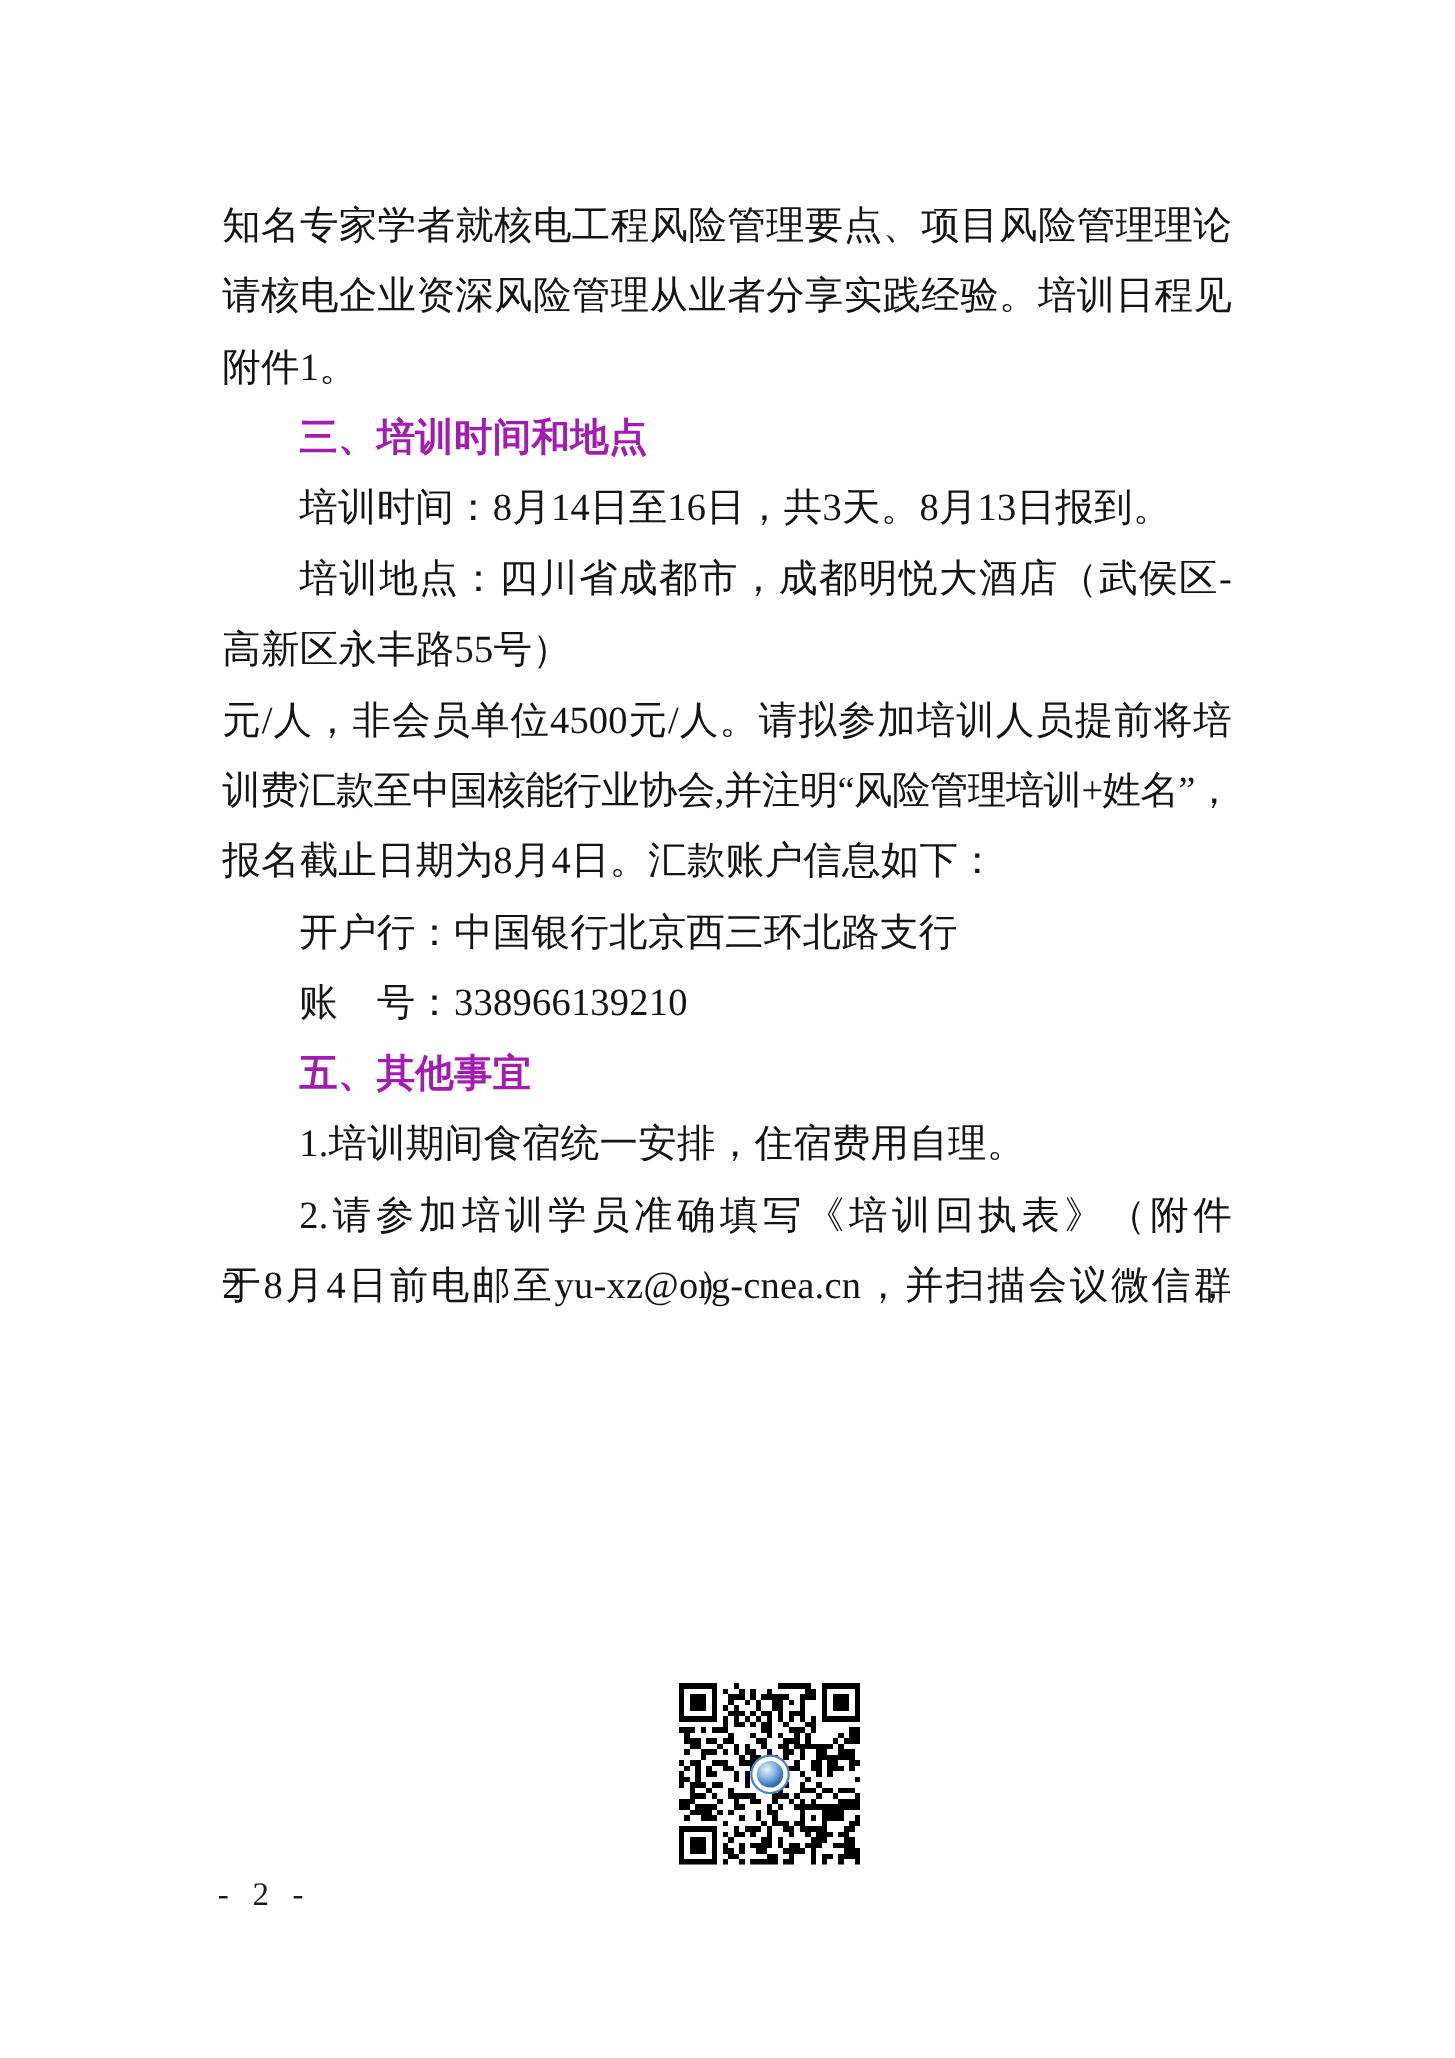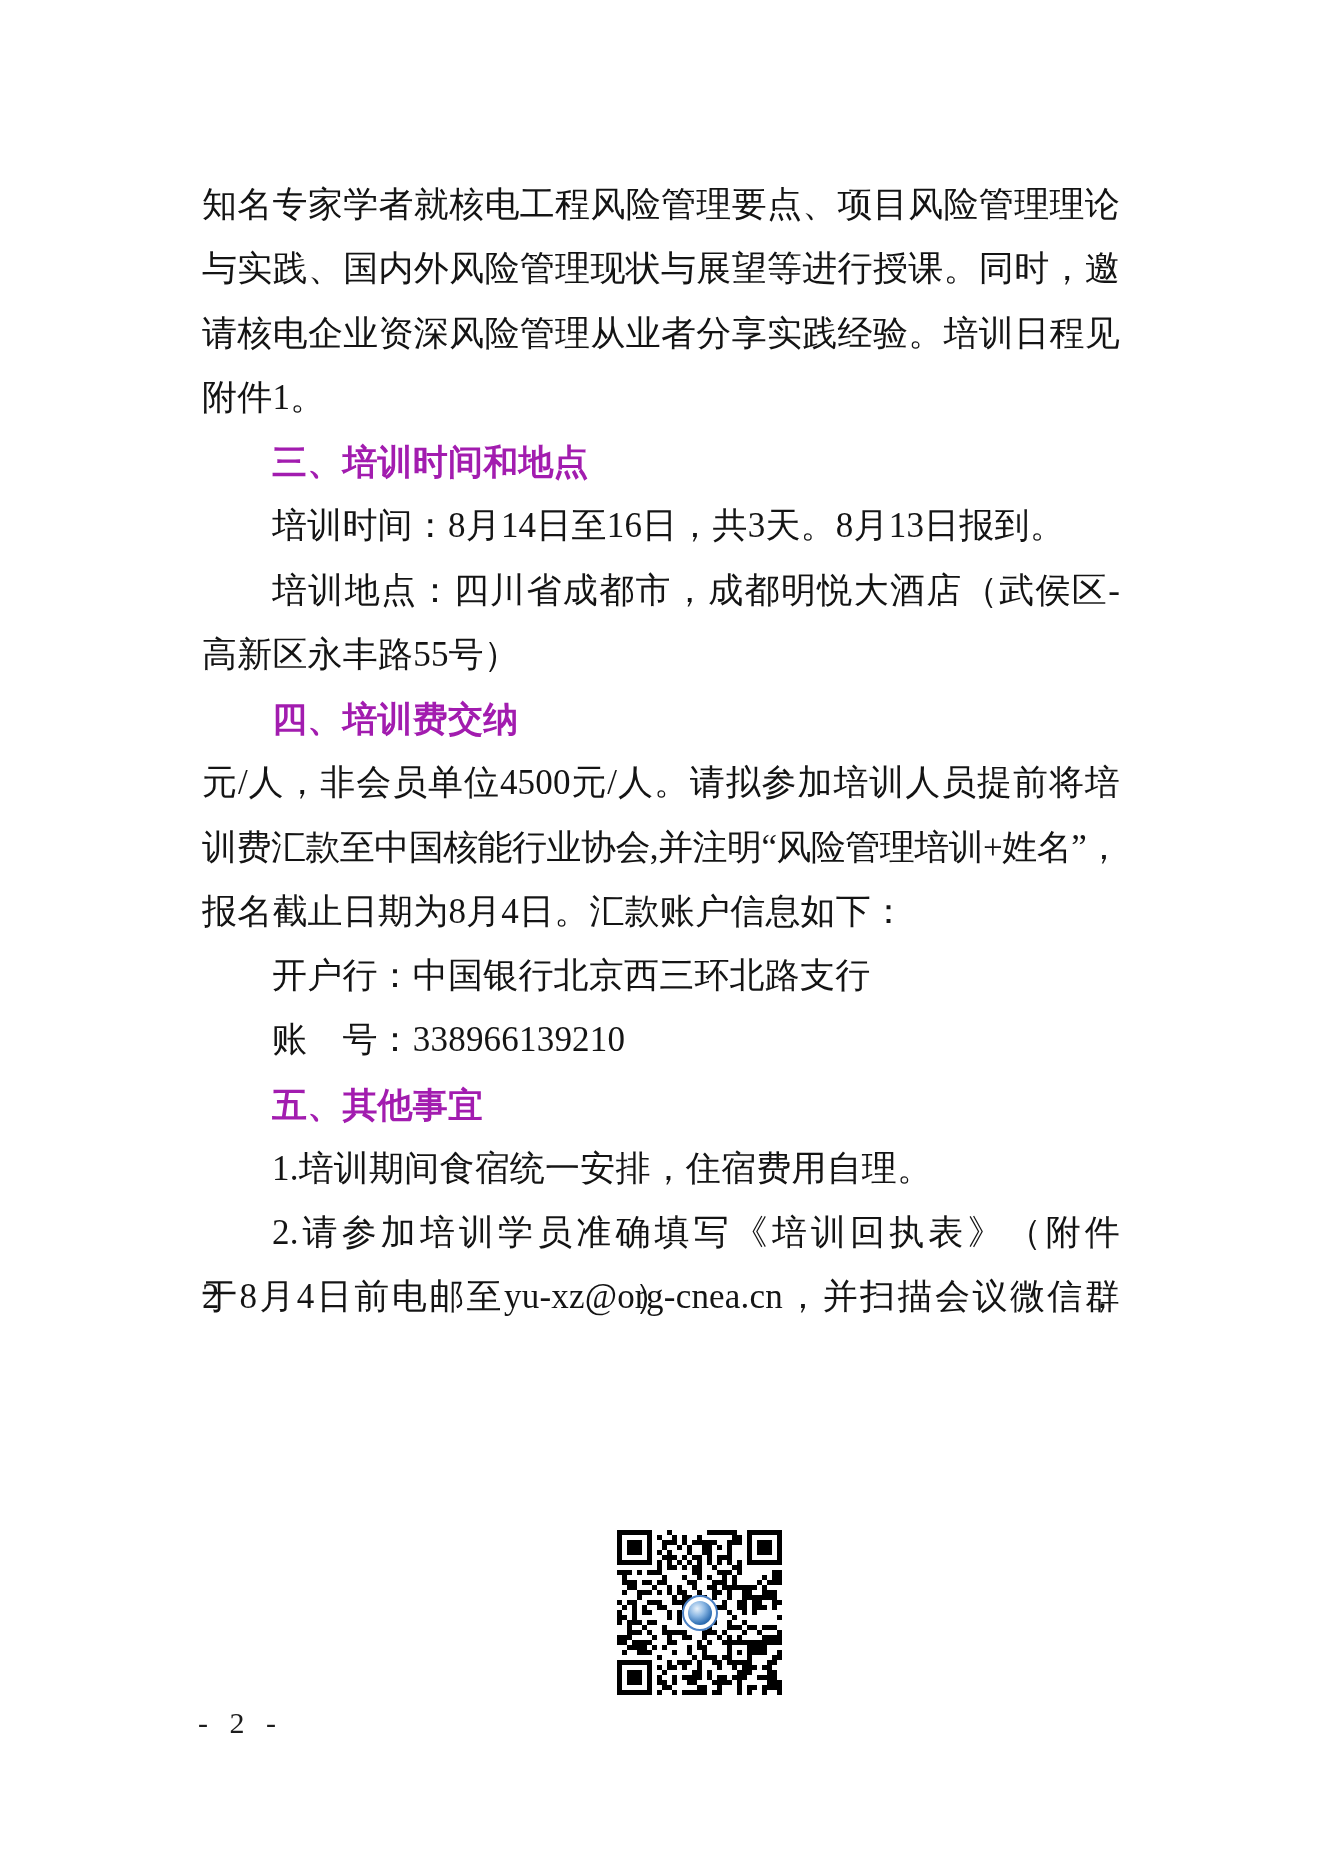--- a/index.html
+++ b/index.html
@@ -73,28 +73,26 @@
     font-family: "Liberation Serif", "DejaVu Serif", serif;
   }
 </style>
 </head>
 <body>
 
 <div class="page">
 
   <div class="doc" id="doc-lines">
       <div class="line justify">知名专家学者就核电工程风险管理要点、项目风险管理理论</div>
-      <div class="line justify">与实践、国内外风险管理现状与展望等进行授课。同时，邀</div>
       <div class="line justify">请核电企业资深风险管理从业者分享实践经验。培训日程见</div>
       <div class="line">附件1。</div>
       <div class="line heading indent">三、培训时间和地点</div>
       <div class="line indent">培训时间：8月14日至16日，共3天。8月13日报到。</div>
       <div class="line indent justify">培训地点：四川省成都市，成都明悦大酒店（武侯区-</div>
       <div class="line">高新区永丰路55号）</div>
-      <div class="line heading indent">四、培训费交纳</div>
       <div class="line justify">元/人，非会员单位4500元/人。请拟参加培训人员提前将培</div>
       <div class="line justify tight">训费汇款至中国核能行业协会,并注明“风险管理培训+姓名”，</div>
       <div class="line">报名截止日期为8月4日。汇款账户信息如下：</div>
       <div class="line indent">开户行：中国银行北京西三环北路支行</div>
       <div class="line indent">账　号：338966139210</div>
       <div class="line heading indent">五、其他事宜</div>
       <div class="line indent">1.培训期间食宿统一安排，住宿费用自理。</div>
       <div class="line indent justify">2.请参加培训学员准确填写《培训回执表》（附件2），</div>
       <div class="line justify">于8月4日前电邮至yu-xz@org-cnea.cn，并扫描会议微信群</div>
     </div>

